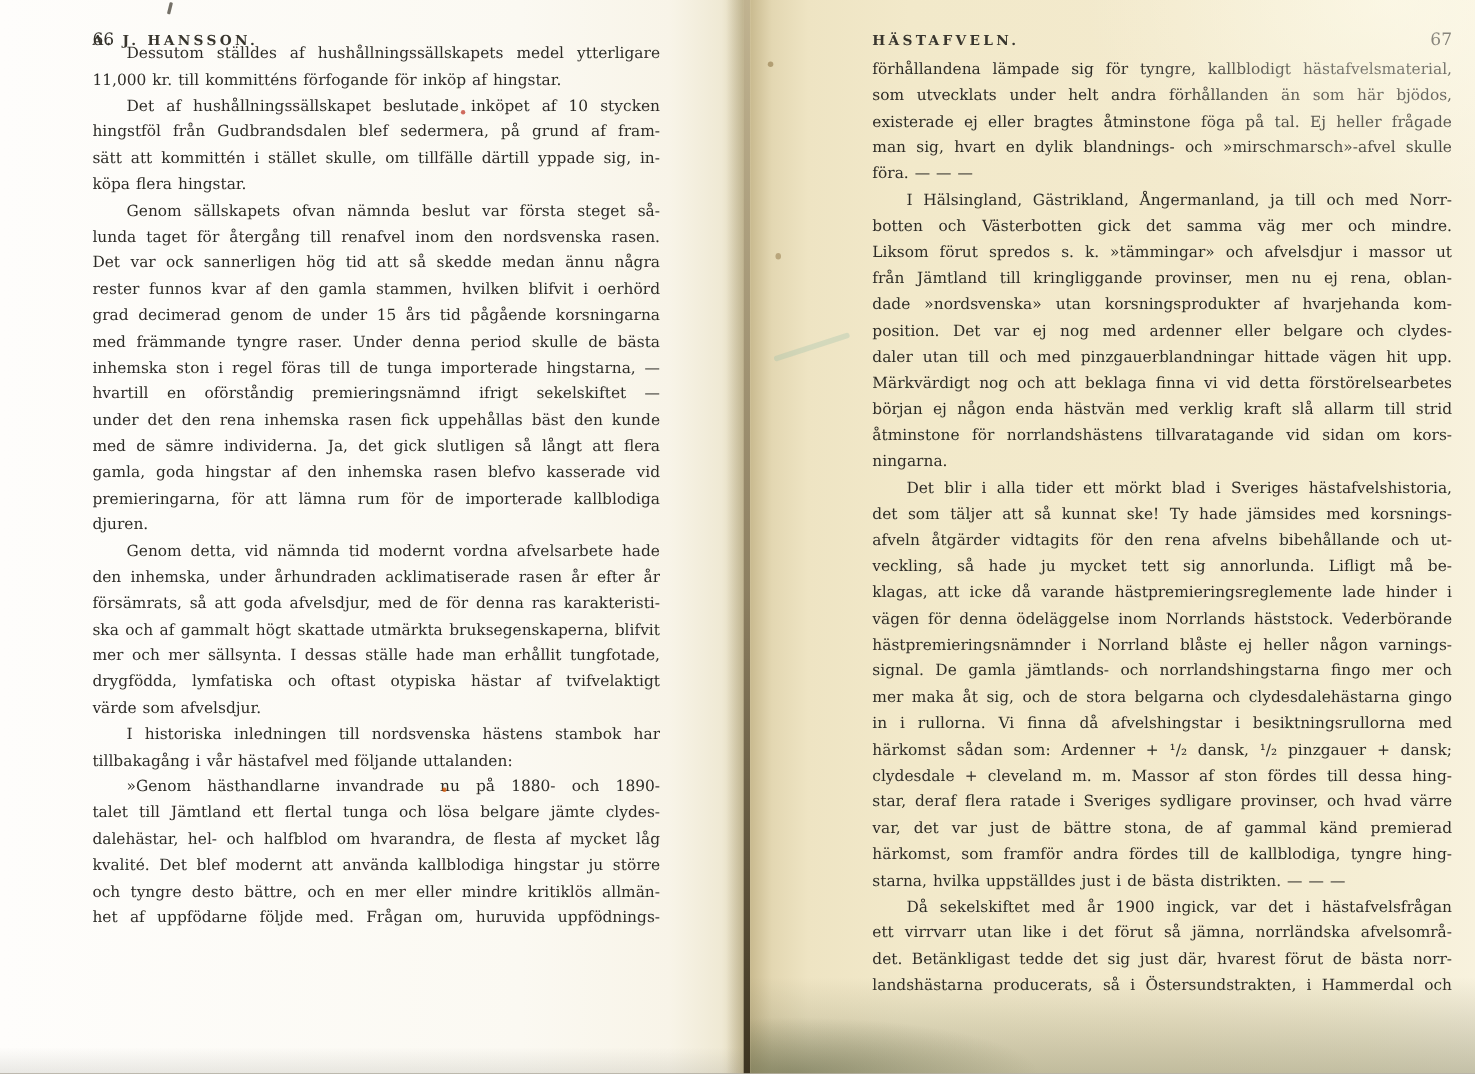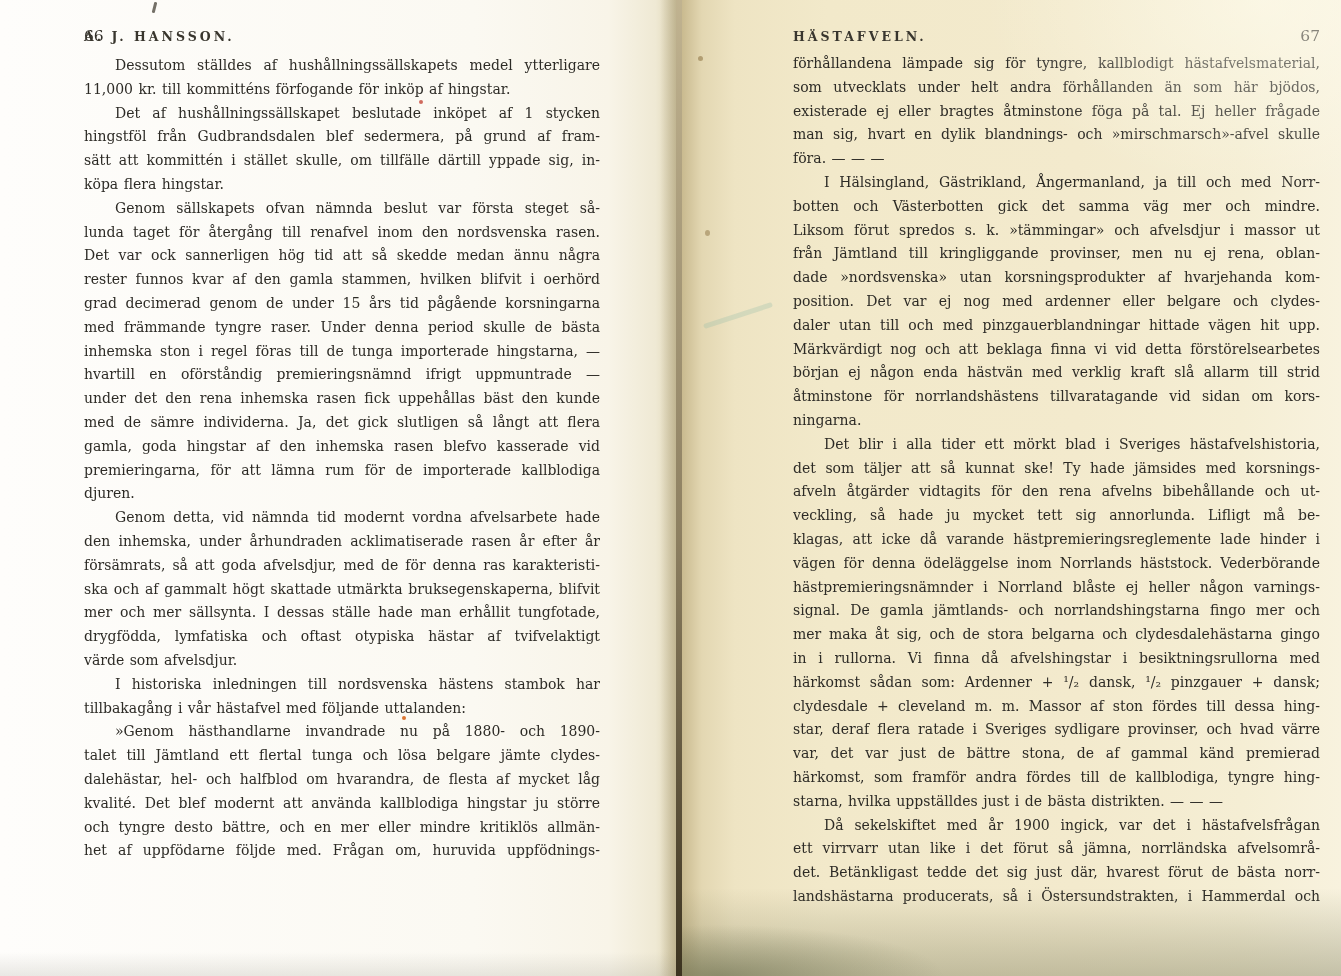--- a/index.html
+++ b/index.html
@@ -40,40 +40,40 @@
 <body>
 
 <div class="scan">
 
   <div class="page page-left">
     <span class="pageno" style="left:84px;">66</span>
     <div class="runhead" style="left:84px;width:516px;">
       <span class="rh-title">A. J. HANSSON.</span>
     </div>
 
-    <div class="textcol" style="top:54px;left:84px;width:516px;">
+    <div class="textcol" style="top:38px;left:84px;width:516px;">
       <div class="para">
         <div class="ln pf">Dessutom ställdes af hushållningssällskapets medel ytterligare</div>
         <div class="ln pl">11,000 kr. till kommitténs förfogande för inköp af hingstar.</div>
       </div>
       <div class="para">
-        <div class="ln pf">Det af hushållningssällskapet beslutade inköpet af 1 stycken</div>
+        <div class="ln pf">Det af hushållningssällskapet beslutade inköpet af 10 stycken</div>
         <div class="ln">hingstföl från Gudbrandsdalen blef sedermera, på grund af fram-</div>
         <div class="ln">sätt att kommittén i stället skulle, om tillfälle därtill yppade sig, in-</div>
         <div class="ln pl">köpa flera hingstar.</div>
       </div>
       <div class="para">
         <div class="ln pf">Genom sällskapets ofvan nämnda beslut var första steget så-</div>
         <div class="ln">lunda taget för återgång till renafvel inom den nordsvenska rasen.</div>
         <div class="ln">Det var ock sannerligen hög tid att så skedde medan ännu några</div>
         <div class="ln">rester funnos kvar af den gamla stammen, hvilken blifvit i oerhörd</div>
         <div class="ln">grad decimerad genom de under 15 års tid pågående korsningarna</div>
         <div class="ln">med främmande tyngre raser. Under denna period skulle de bästa</div>
         <div class="ln">inhemska ston i regel föras till de tunga importerade hingstarna, —</div>
-        <div class="ln">hvartill en oförståndig premieringsnämnd ifrigt uppmuntrade —</div>
+        <div class="ln">hvartill en oförståndig premieringsnämnd ifrigt sekelskiftet —</div>
         <div class="ln">under det den rena inhemska rasen fick uppehållas bäst den kunde</div>
         <div class="ln">med de sämre individerna. Ja, det gick slutligen så långt att flera</div>
         <div class="ln">gamla, goda hingstar af den inhemska rasen blefvo kasserade vid</div>
         <div class="ln">premieringarna, för att lämna rum för de importerade kallblodiga</div>
         <div class="ln pl">djuren.</div>
       </div>
       <div class="para">
         <div class="ln pf">Genom detta, vid nämnda tid modernt vordna afvelsarbete hade</div>
         <div class="ln">den inhemska, under århundraden acklimatiserade rasen år efter år</div>
         <div class="ln">försämrats, så att goda afvelsdjur, med de för denna ras karakteristi-</div>

